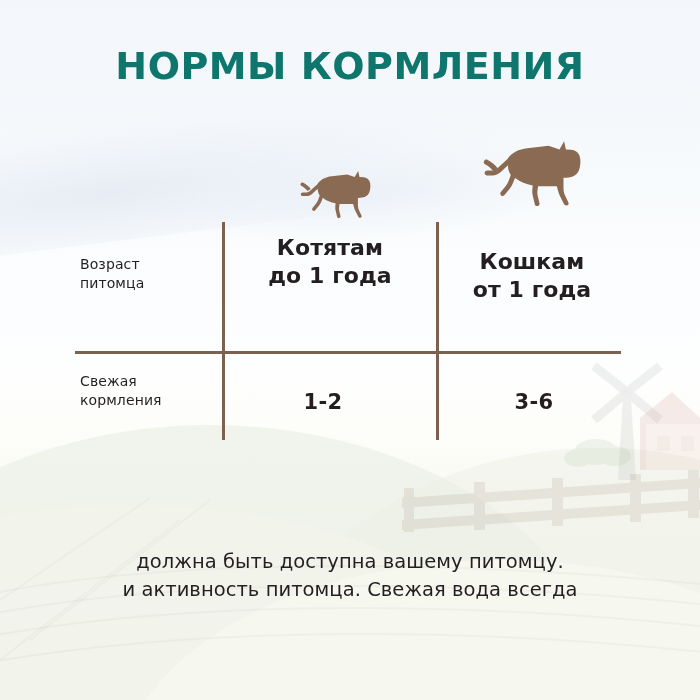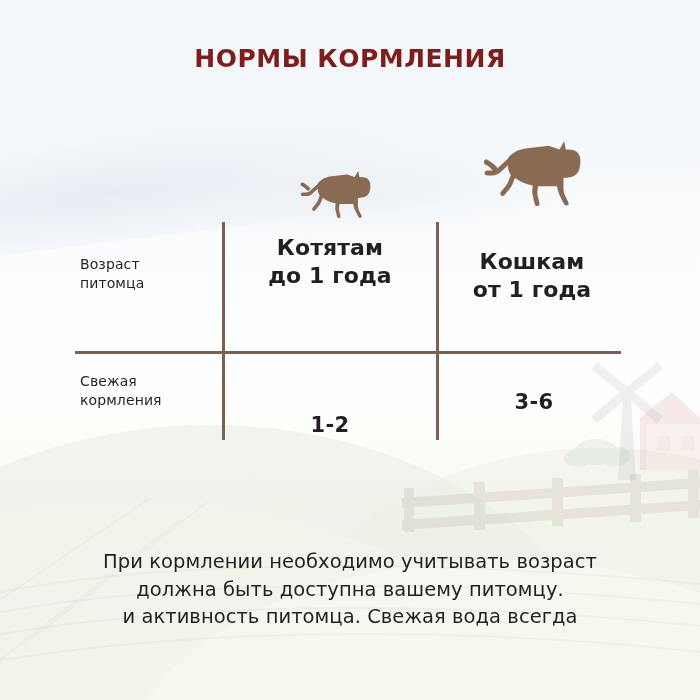--- a/index.html
+++ b/index.html
@@ -106,24 +106,24 @@
     width: 700px;
     height: 700px;
   }
 
   
   .title {
     position: absolute;
     left: 0; right: 0;
     top: 44px;
     text-align: center;
-    font-size: 25px;
+    font-size: 38px;
     font-weight: 700;
     letter-spacing: 0.5px;
-    color: #7f1d1d;
+    color: #0f766e;
     font-family: "DejaVu Sans", "Liberation Sans", sans-serif;
   }
 
   
   .cat {
     position: absolute;
   }
   .cat-kitten { left: 297px; top: 168px; }
   .cat-adult  { left: 479px; top: 140px; }
 
@@ -177,21 +177,21 @@
     font-size: 21px;
     font-weight: 700;
     text-align: center;
     letter-spacing: 0.3px;
   }
 
   .c-age-label   { left: 80px;  top: 255px; width: 130px; }
   .c-kitten-head { left: 228px; top: 234px; width: 204px; }
   .c-adult-head  { left: 442px; top: 248px; width: 180px; }
   .c-norm-label  { left: 80px;  top: 372px; width: 145px; }
-  .c-kitten-val  { left: 228px; top: 390px; width: 204px; margin-top: 23px; }
+  .c-kitten-val  { left: 221px; top: 390px; width: 204px; }
   .c-adult-val   { left: 444px; top: 390px; width: 180px; }
 
   
   .footnote {
     position: absolute;
     left: 62px; top: 548px;
     width: 576px;
     text-align: center;
     font-size: 19.5px;
     font-weight: 400;
@@ -342,18 +342,17 @@
       <div>Свежая</div>
       <div>кормления</div>
     </div>
 
     <div class="cell cell-value c-kitten-val">1-2</div>
 
     <div class="cell cell-value c-adult-val">3-6</div>
   </div>
 
   <div class="footnote">
-    <span>При кормлении необходимо учитывать возраст</span>
     <span>должна быть доступна вашему питомцу.</span>
     <span>и активность питомца. Свежая вода всегда</span>
   </div>
 
 </div>
 
 </body></html>

